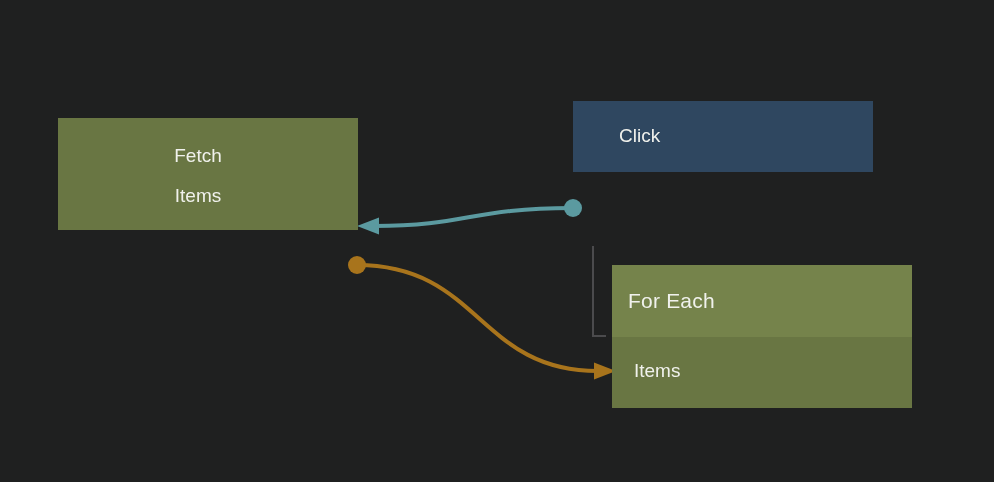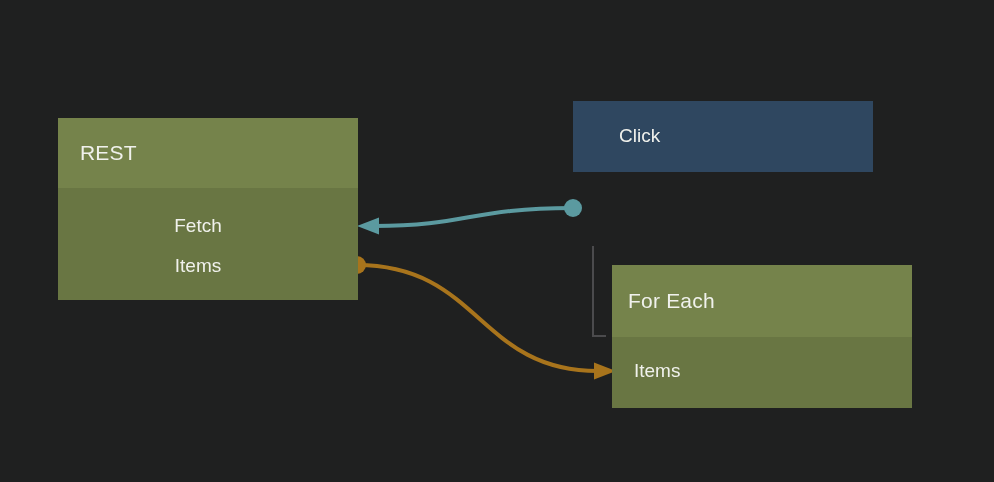--- a/index.html
+++ b/index.html
@@ -79,23 +79,20 @@
     <path d="M 573 208 C 470 208 468 226 374 226" fill="none" stroke-width="4" stroke="#5b9aa0"></path>
     <polygon points="357,226 379,217.5 379,234.5" fill="#5b9aa0"></polygon>
     <circle cx="573" cy="208" r="9" fill="#5b9aa0"></circle>
 
     <path d="M 357 265 C 480 265 478 371 598 371" fill="none" stroke-width="4" stroke="#a8741c"></path>
     <polygon points="616,371 594,362.5 594,379.5" fill="#a8741c"></polygon>
     <circle cx="357" cy="265" r="9" fill="#a8741c"></circle>
   </svg>
 
   <div class="node node-rest">
-    <div class="node-header" style="background-color: rgb(117, 131, 75);">
-      <span>REST</span>
-    </div>
     <div class="node-body" style="background-color: rgb(105, 118, 67);">
       <div class="port out">Fetch</div>
       <div class="port out">Items</div>
     </div>
   </div>
 
   <div class="node node-group">
     <div class="node-body" style="background-color: rgb(47, 71, 96);">
       <div class="port in">Click</div>
     </div>

